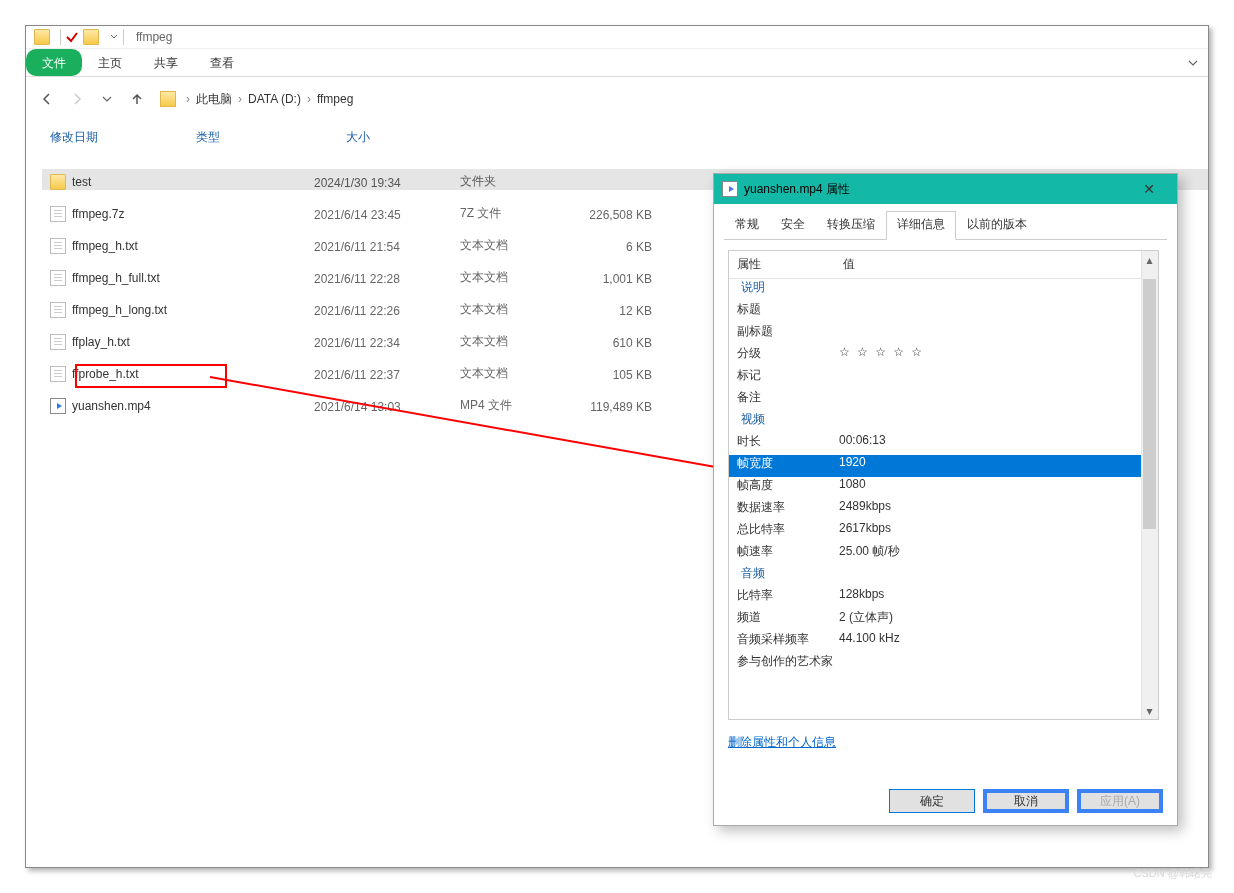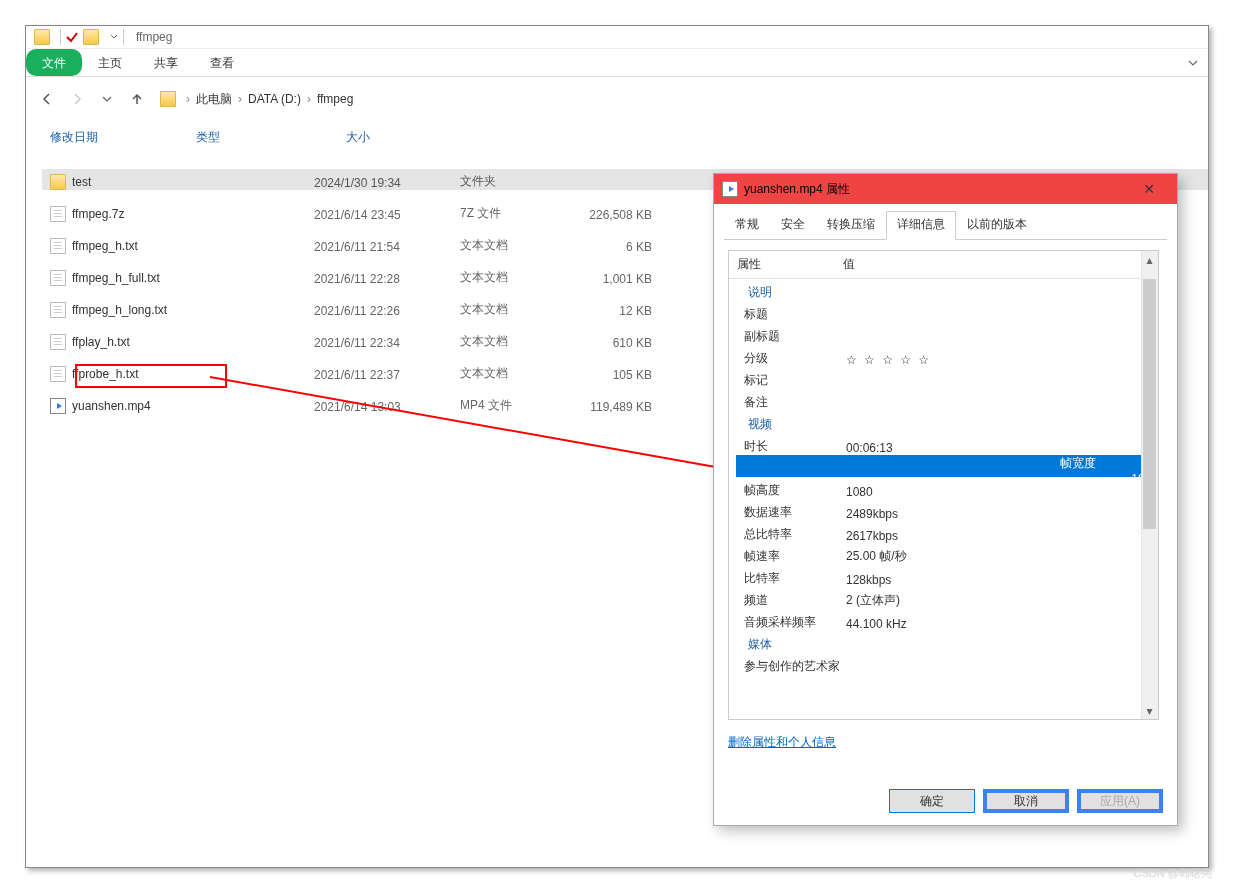--- a/index.html
+++ b/index.html
@@ -52,21 +52,21 @@
 .ficon.video::before { content: ""; width: 0; height: 0; border-left: 5px solid #2b7de9; border-top: 3px solid transparent; border-bottom: 3px solid transparent; margin-left: 2px; }
 .ficon.videop { background: #fff; border: 1px solid #bbb; display: flex; align-items: center; justify-content: center; }
 .ficon.videop::before { content: ""; width: 6px; height: 6px; border: 1px solid #2b7de9; border-radius: 50%; }
 
 .red-box { position: absolute; border: 2px solid red; width: 152px; height: 24px; left: 49px; top: 338px; pointer-events: none; }
 
 .arrow-svg { position: absolute; left: 180px; top: 345px; pointer-events: none; }
 
 
 .props { position: absolute; right: 30px; top: 147px; width: 465px; height: 653px; background: #fff; border: 1px solid #aaa; box-shadow: 5px 5px 12px rgba(0,0,0,0.25); }
-.props-title { height: 30px; display: flex; align-items: center; padding: 0 8px; background: #ef4444; }
+.props-title { height: 30px; display: flex; align-items: center; padding: 0 8px; background: #14b8a6; }
 .props-title .pt-icon { width: 16px; height: 16px; background: #fff; border: 1px solid #888; display: flex; align-items: center; justify-content: center; margin-right: 6px; }
 .props-title .pt-icon::before { content: ""; width: 0; height: 0; border-left: 5px solid #4a7ae0; border-top: 3px solid transparent; border-bottom: 3px solid transparent; margin-left: 2px; }
 .props-title .close { margin-left: auto; width: 40px; text-align: center; font-size: 14px; color: #333; }
 
 .props-tabs { display: flex; border-bottom: 1px solid #ccc; margin: 6px 10px 0 10px; }
 .props-tabs .ptab { padding: 4px 10px 6px 10px; color: #333; border: 1px solid transparent; position: relative; top: 1px; }
 .props-tabs .ptab.active { border: 1px solid #ccc; border-bottom: 1px solid #fff; background: #fff; }
 
 .props-body { padding: 10px 18px 0 14px; }
 .detail-box { border: 1px solid #ccc; height: 470px; position: relative; overflow: hidden; }
@@ -74,25 +74,25 @@
 .detail-header div { padding: 5px 8px; color: #333; }
 .dh-prop { width: 106px; }
 .dh-val { flex: 1; }
 .scroll-track { position: absolute; right: 0; top: 0; bottom: 0; width: 17px; background: #f0f0f0; border-left: 1px solid #e4e4e4; }
 .scroll-thumb { position: absolute; right: 2px; top: 28px; width: 13px; height: 250px; background: #cdcdcd; }
 .scroll-arrow { width: 17px; height: 17px; display: flex; align-items: center; justify-content: center; color: #666; position: absolute; right: 0; }
 .scroll-arrow.up { top: 0; }
 .scroll-arrow.down { bottom: 0; }
 
 .detail-rows { }
-.drow { display: flex; height: 22px; align-items: flex-end; margin-left: 7px; }
+.drow { display: flex; height: 22px; align-items: flex-start; }
 .drow .dprop { width: 106px; padding-left: 8px; color: #333; }
 .drow .dval { flex: 1; padding-left: 4px; color: #333; }
 .drow.section .dprop { color: #1b5ea6; padding-left: 12px; }
-.drow.selected { background: #0078d7; color: #fff; flex-direction: column; }
+.drow.selected { background: #0078d7; color: #fff; }
 .drow.selected .dprop, .drow.selected .dval { color: #fff; }
 .stars { color: #bbb; letter-spacing: 2px; }
 
 .link-remove { display: inline-block; margin: 14px 0 0 14px; color: #0066cc; text-decoration: underline; }
 
 .dlg-buttons { position: absolute; right: 14px; bottom: 12px; display: flex; gap: 8px; }
 .dlg-buttons button { width: 86px; height: 24px; background: #e1e1e1; border: 4px solid #3b82f6; color: #333; }
 .dlg-buttons button.primary { border: 1px solid #0078d7; background: #e1e1e1; }
 .dlg-buttons button:disabled { color: #aaa; }
 
@@ -325,35 +325,35 @@
               <div class="dval">2489kbps</div>
             </div>
           <div class="drow">
               <div class="dprop">总比特率</div>
               <div class="dval">2617kbps</div>
             </div>
           <div class="drow">
               <div class="dprop">帧速率</div>
               <div class="dval">25.00 帧/秒</div>
             </div>
+          <div class="drow section">
+              <div class="dprop">音频</div>
+              <div class="dval"></div>
+            </div>
           <div class="drow">
               <div class="dprop">比特率</div>
               <div class="dval">128kbps</div>
             </div>
           <div class="drow">
               <div class="dprop">频道</div>
               <div class="dval">2 (立体声)</div>
             </div>
           <div class="drow">
               <div class="dprop">音频采样频率</div>
               <div class="dval">44.100 kHz</div>
-            </div>
-          <div class="drow section">
-              <div class="dprop">媒体</div>
-              <div class="dval"></div>
             </div>
           <div class="drow">
               <div class="dprop">参与创作的艺术家</div>
               <div class="dval"></div>
             </div>
         </div>
 
         <div class="scroll-track">
           <div class="scroll-arrow up">▴</div>
           <div class="scroll-thumb"></div>

